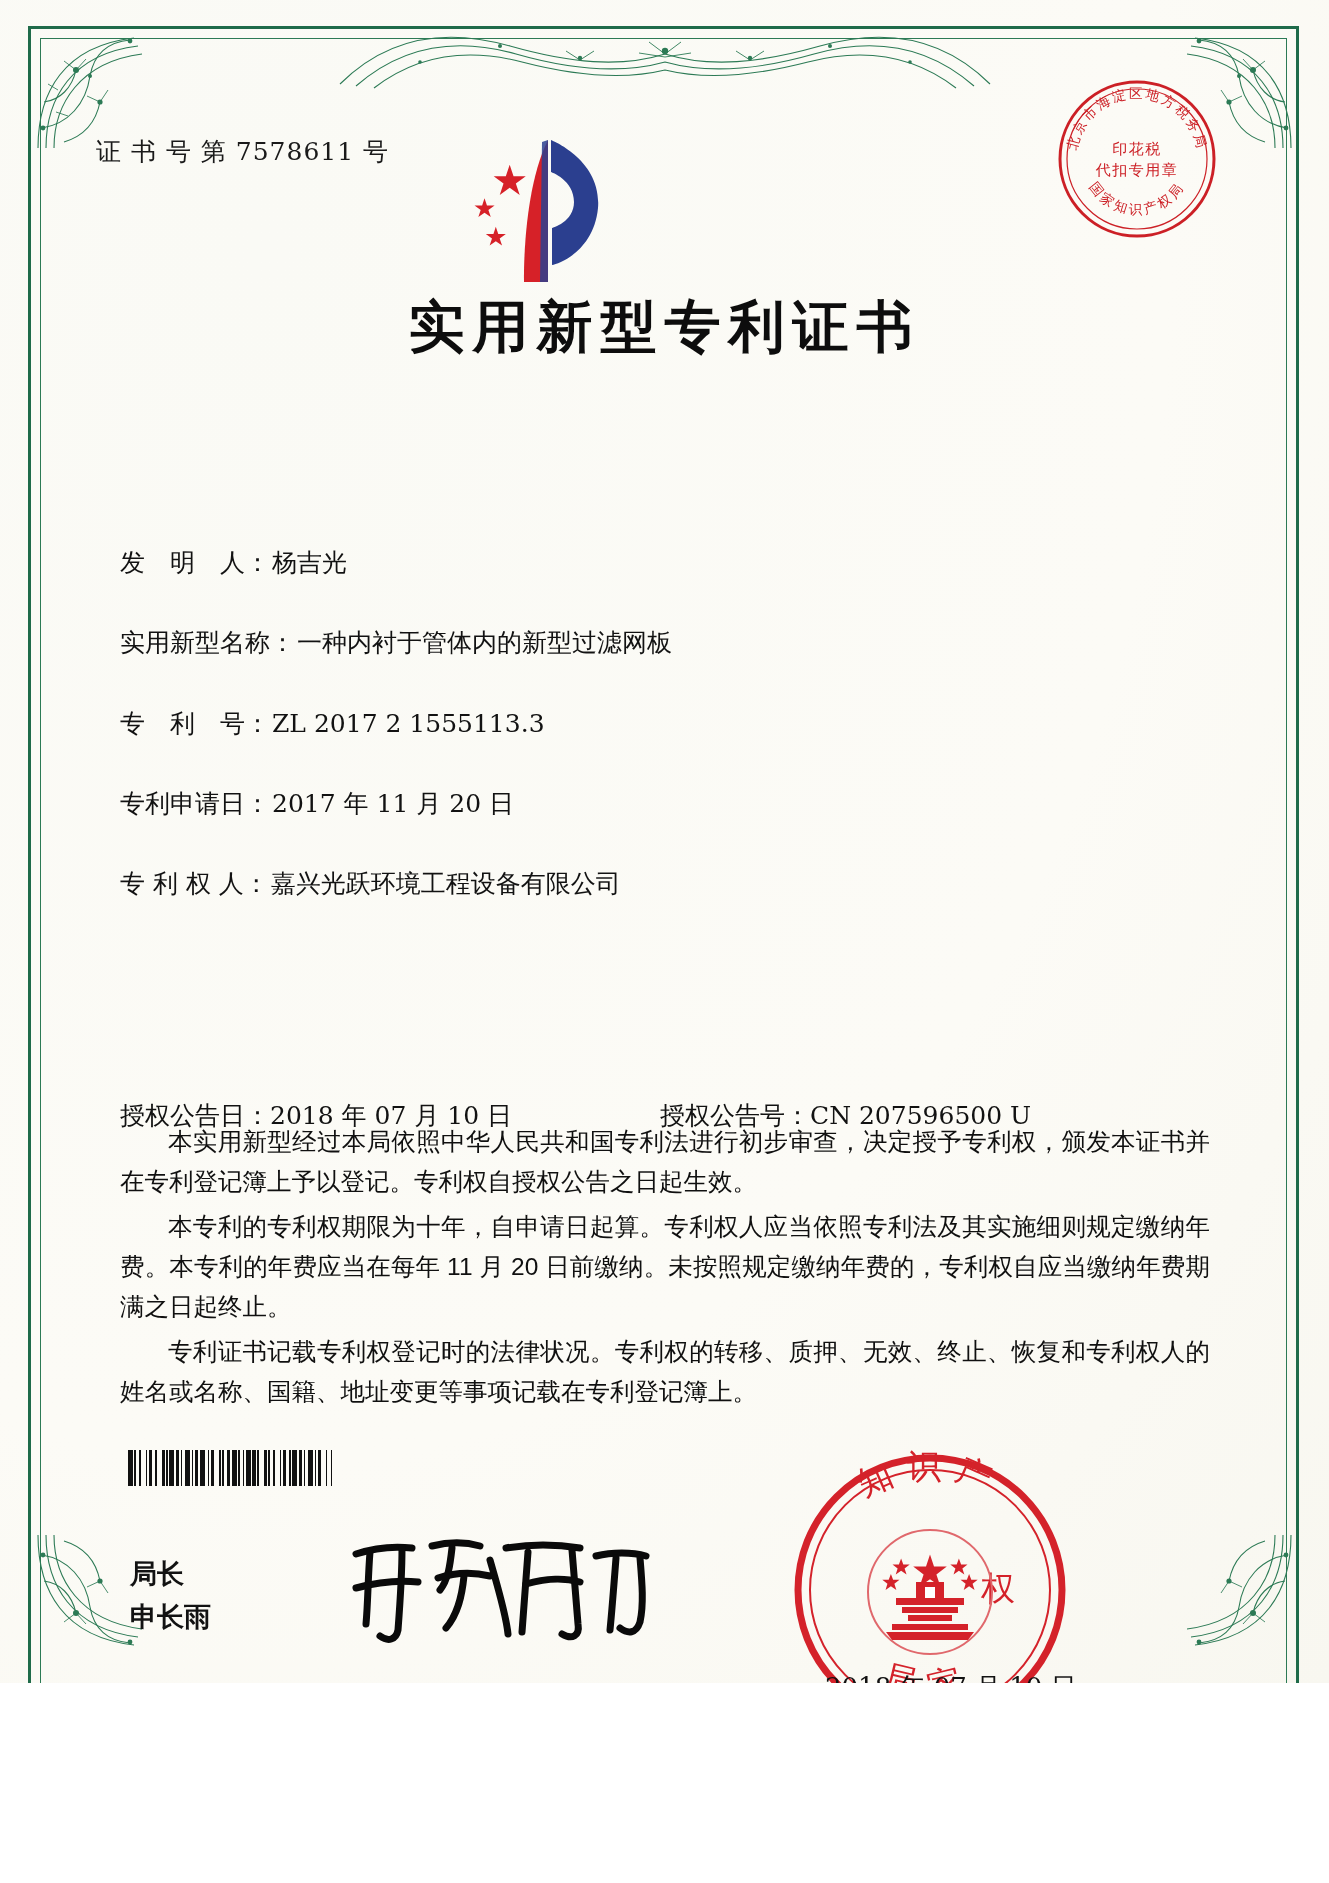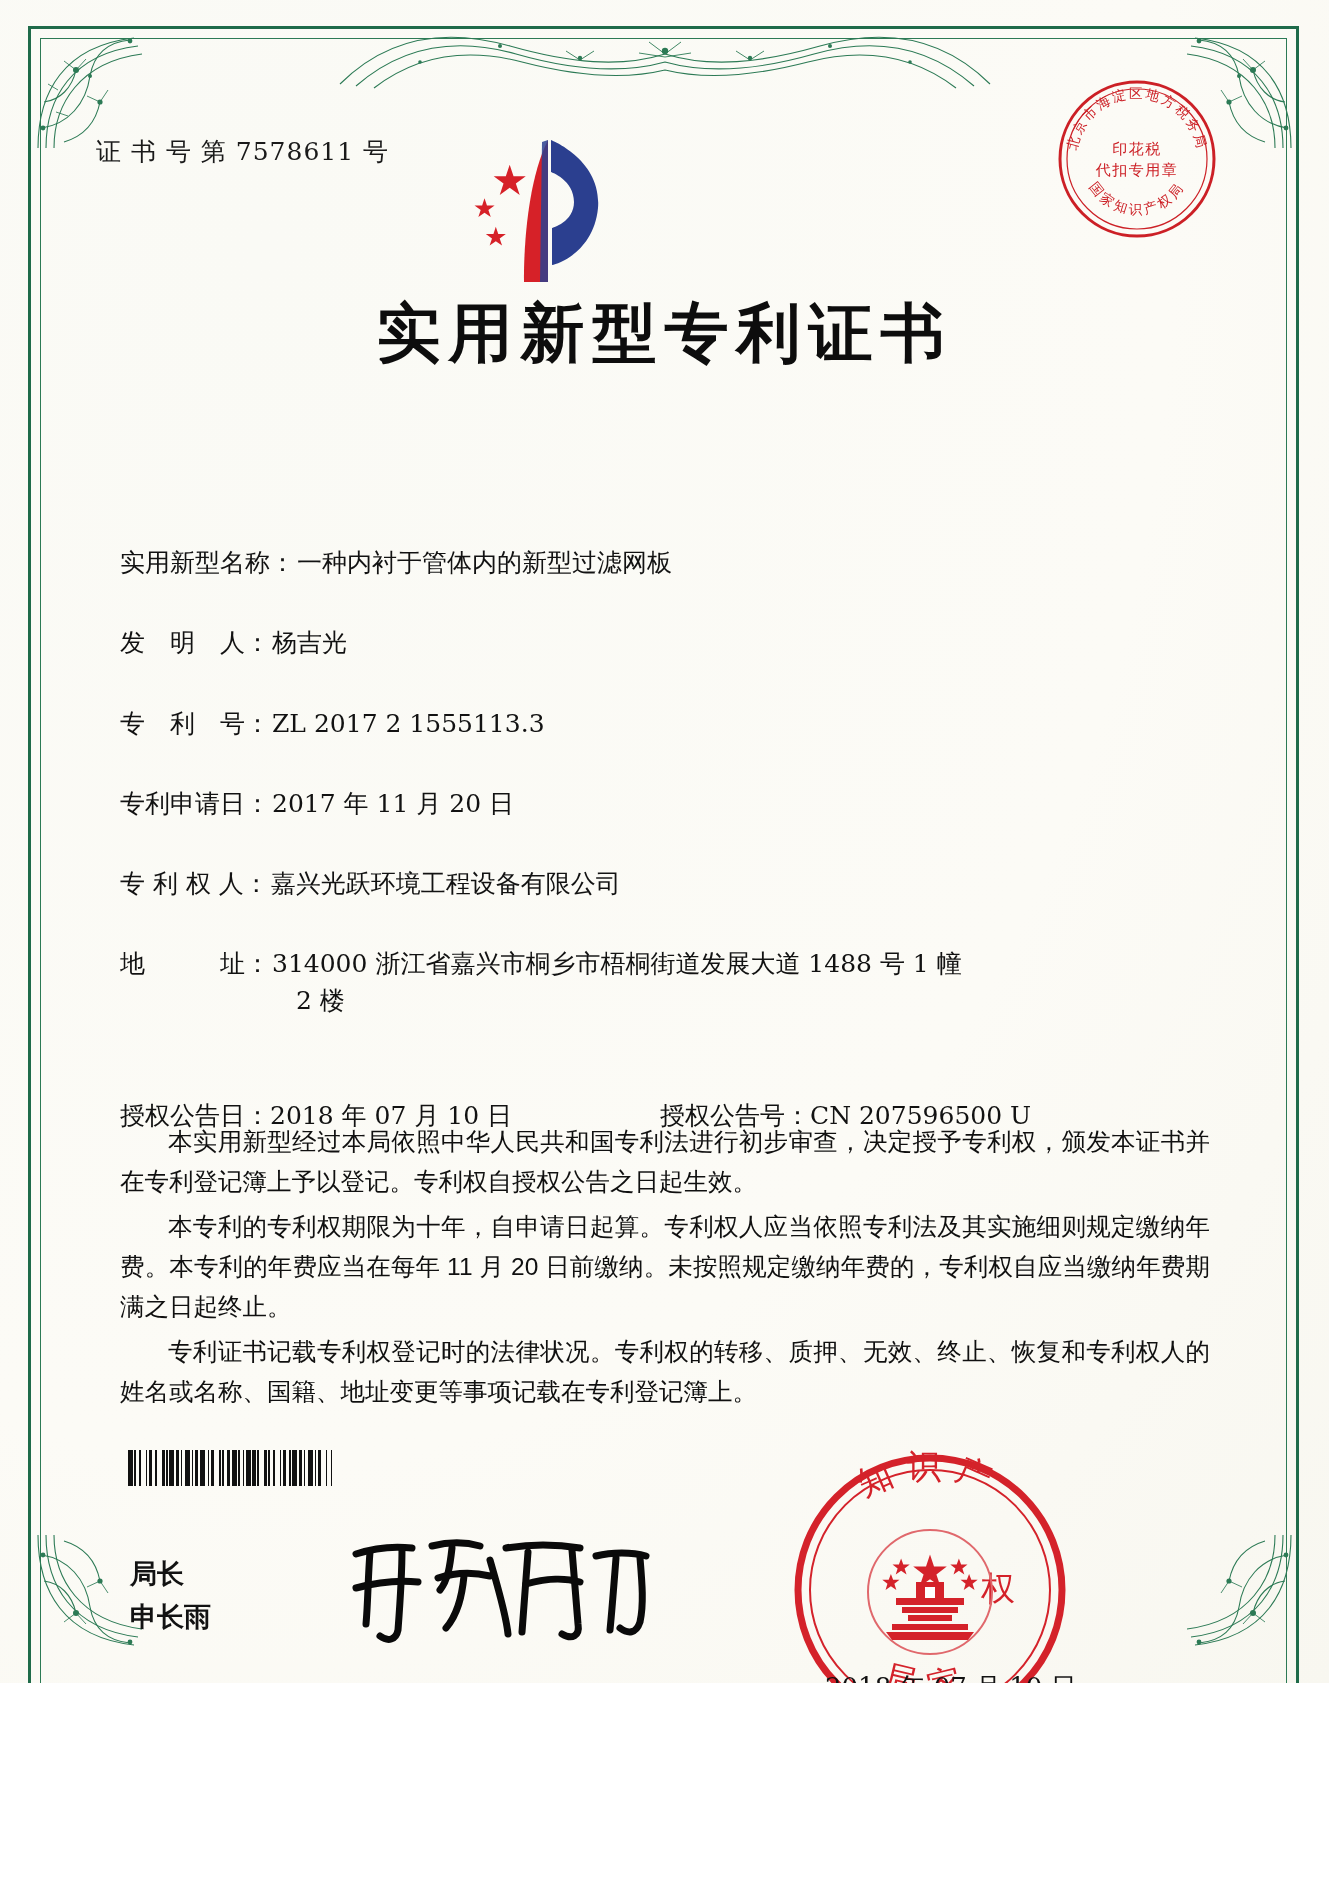--- a/index.html
+++ b/index.html
@@ -85,21 +85,21 @@
     right: 110px; top: 78px;
     width: 163px; height: 163px;
   }
   .tax-stamp svg { display:block; width:100%; height:100%; }
 
   
   .doc-title {
     position: absolute;
     left: 0; right: 0; top: 290px;
     text-align: center;
-    font-size: 64px;
+    font-size: 56px;
     font-weight: bold;
     letter-spacing: 8px;
     color: #0d0d0d;
     font-family: "DejaVu Serif", serif;
   }
 
   
   .fields {
     position: absolute;
     left: 120px; top: 545px;
@@ -367,45 +367,38 @@
       </text>
       <text x="81" y="76" font-size="15" fill="#cc2026" text-anchor="middle" letter-spacing="1.5" font-family="DejaVu Sans, sans-serif">印花税</text>
       <text x="81" y="97" font-size="15" fill="#cc2026" text-anchor="middle" letter-spacing="1.5" font-family="DejaVu Sans, sans-serif">代扣专用章</text>
     </svg>
   </div>
 
   <div class="doc-title">实用新型专利证书</div>
 
   <div class="fields">
     <div class="field-row">
+      <span class="field-label">发　明　人：</span>
+      <span class="field-value">杨吉光</span>
+    </div>
+    <div class="field-row">
       <span class="field-label">实用新型名称：</span>
       <span class="field-value">一种内衬于管体内的新型过滤网板</span>
-    </div>
-    <div class="field-row">
-      <span class="field-label">发　明　人：</span>
-      <span class="field-value">杨吉光</span>
     </div>
     <div class="field-row">
       <span class="field-label">专　利　号：</span>
       <span class="field-value">ZL 2017 2 1555113.3</span>
     </div>
     <div class="field-row">
       <span class="field-label">专利申请日：</span>
       <span class="field-value">2017 年 11 月 20 日</span>
     </div>
     <div class="field-row">
       <span class="field-label">专 利 权 人：</span>
       <span class="field-value">嘉兴光跃环境工程设备有限公司</span>
-    </div>
-    <div class="field-row">
-      <span class="field-label">地　　　址：</span>
-      <span class="field-value">
-        <span>314000 浙江省嘉兴市桐乡市梧桐街道发展大道 1488 号 1 幢</span>
-        <span class="cont">2 楼</span>
-      </span>
     </div>
   </div>
 
   <div class="grant-row">
     <div class="left">
       <span>授权公告日：</span><span>2018 年 07 月 10 日</span>
     </div>
     <div class="right">
       <span>授权公告号：</span><span>CN 207596500 U</span>
     </div>

